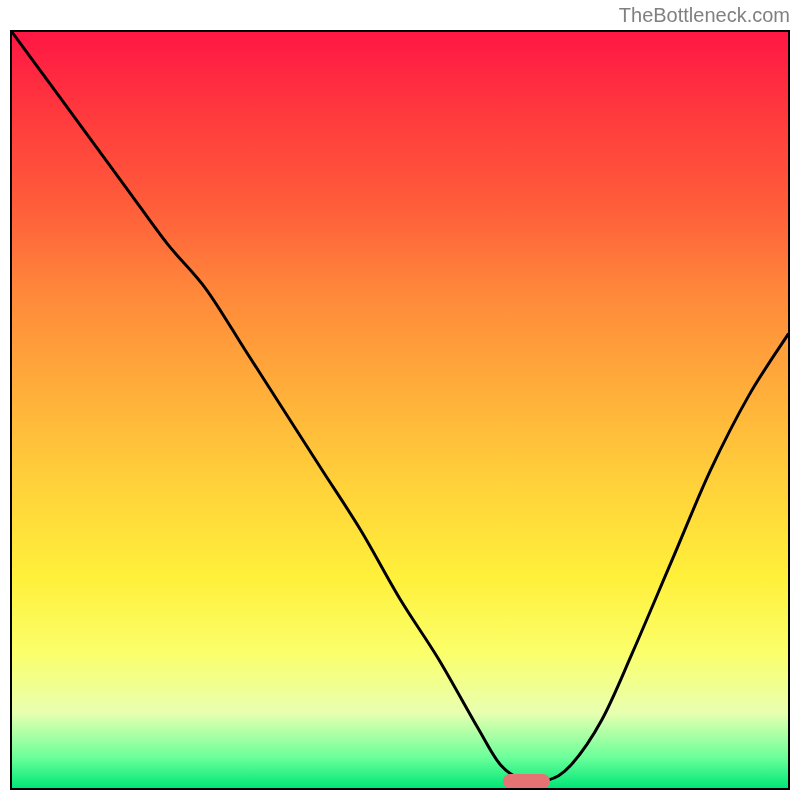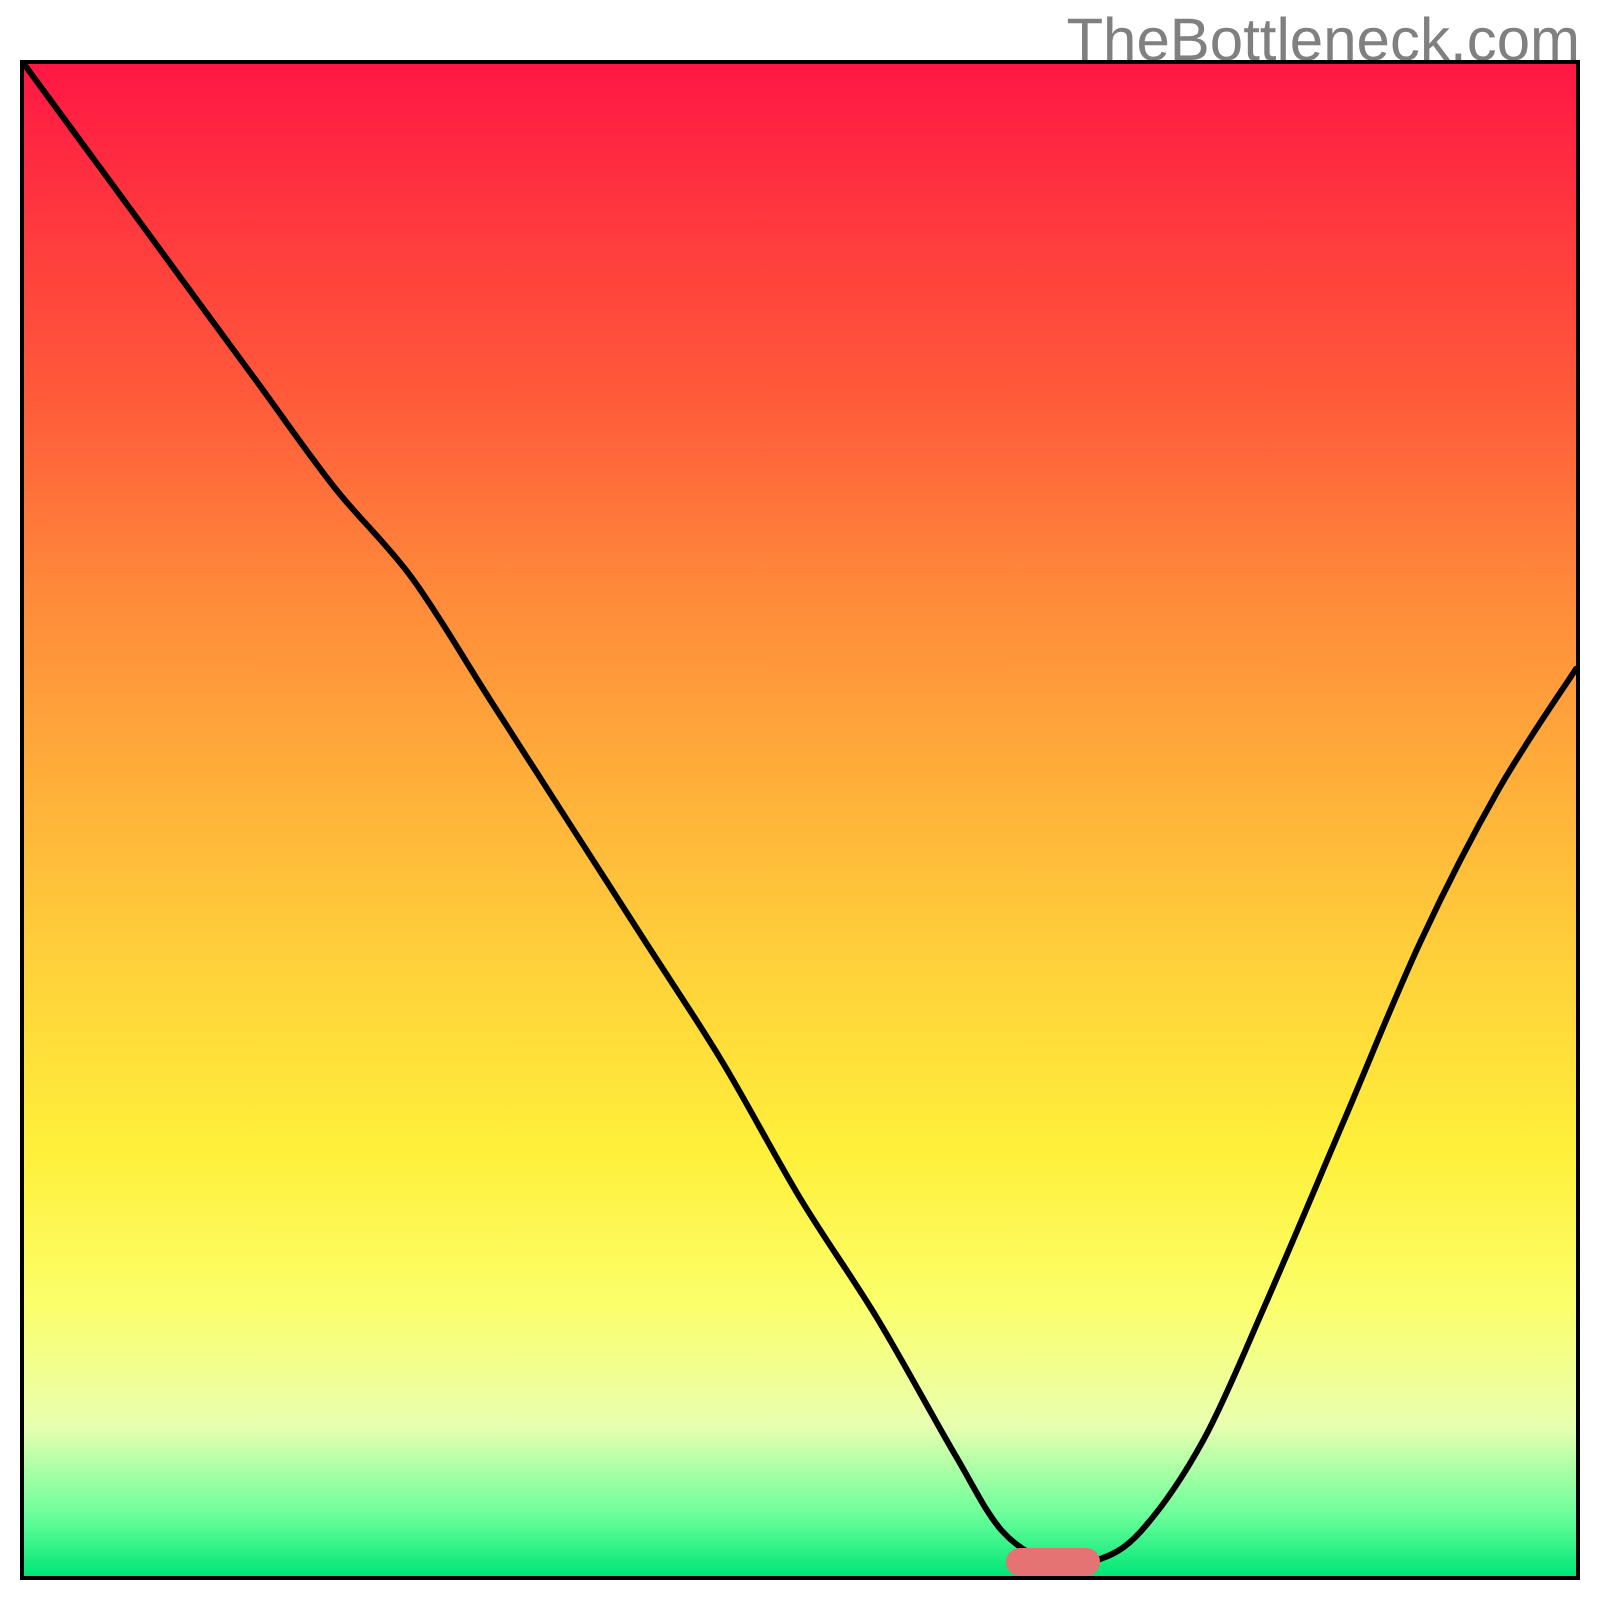--- a/index.html
+++ b/index.html
@@ -3,21 +3,21 @@
 <meta charset="utf-8">
 <style>
   * { margin: 0; padding: 0; box-sizing: border-box; }
   html, body { width: 800px; height: 800px; overflow: hidden; background: #fff; }
   .container { position: relative; width: 800px; height: 800px; }
   .watermark {
     position: absolute;
     top: 4px;
     right: 10px;
     font-family: Arial, Helvetica, sans-serif;
-    font-size: 30px;
+    font-size: 20px;
     color: #808080;
     letter-spacing: 0px;
   }
   .plot {
     position: absolute;
     left: 10px;
     top: 30px;
     width: 780px;
     height: 760px;
     background: linear-gradient(to bottom,

